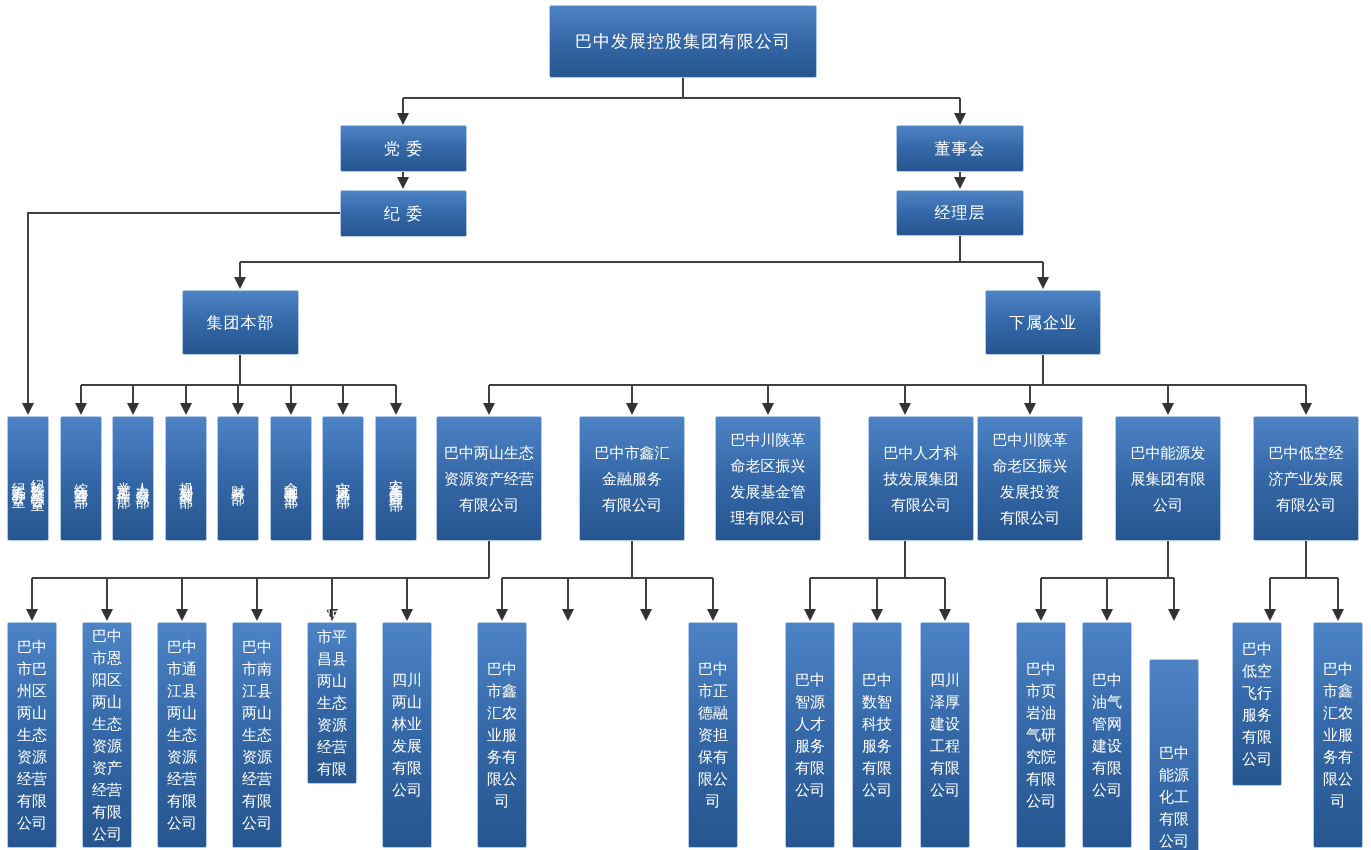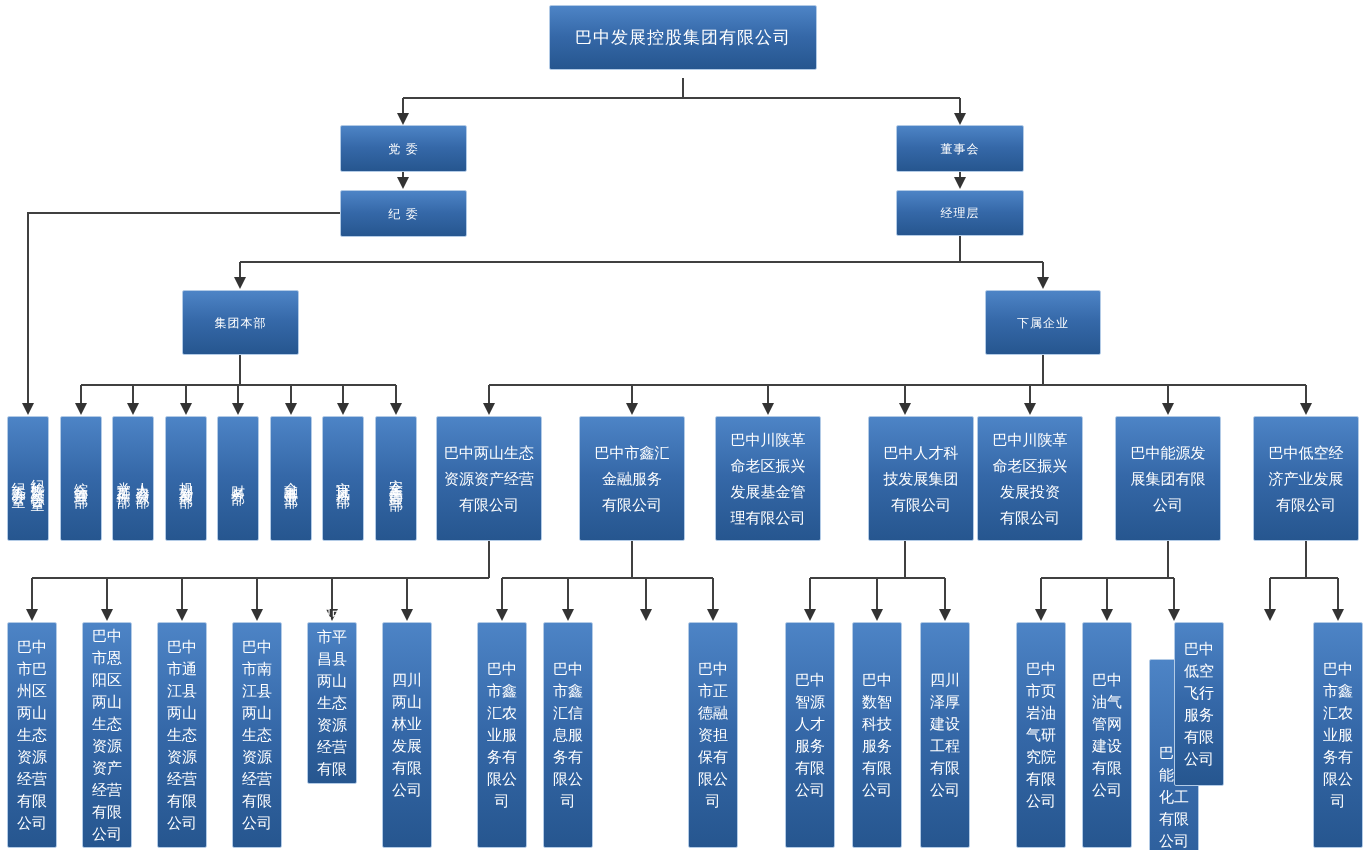--- a/index.html
+++ b/index.html
@@ -8,21 +8,21 @@
   #edges{position:absolute;left:0;top:0;z-index:1;}
   .box{
     position:absolute;z-index:2;box-sizing:border-box;
     background:linear-gradient(180deg,#4d84c6 0%,#3568a8 48%,#26568f 100%);
     border:1px solid #b3cbe6;border-radius:2px;
     color:#ffffff;display:flex;align-items:center;justify-content:center;
     text-align:center;
   }
   .h-label{white-space:pre-line;line-height:26px;font-size:15px;}
   .big{font-size:17px;letter-spacing:1px;}
-  .mid{font-size:12px;letter-spacing:1px;}
+  .mid{font-size:16px;letter-spacing:1px;}
   .vtext{
     writing-mode:vertical-rl;white-space:pre-line;text-align:center;
     font-size:14px;letter-spacing:3px;line-height:19px;
   }
   .wrap2{
     width:34px;word-break:break-all;text-align:center;
     font-size:15px;line-height:22px;
   }
 </style>
 </head>
@@ -81,21 +81,21 @@
     <path d="M810,578 V619" fill="none" stroke="#404040" stroke-width="2" marker-end="url(#arr)"></path>
     <path d="M877,578 V619" fill="none" stroke="#404040" stroke-width="2" marker-end="url(#arr)"></path>
     <path d="M945,578 V619" fill="none" stroke="#404040" stroke-width="2" marker-end="url(#arr)"></path>
     <path d="M1041,578 V619" fill="none" stroke="#404040" stroke-width="2" marker-end="url(#arr)"></path>
     <path d="M1107,578 V619" fill="none" stroke="#404040" stroke-width="2" marker-end="url(#arr)"></path>
     <path d="M1174,578 V619" fill="none" stroke="#404040" stroke-width="2" marker-end="url(#arr)"></path>
     <path d="M1270,578 V619" fill="none" stroke="#404040" stroke-width="2" marker-end="url(#arr)"></path>
     <path d="M1338,578 V619" fill="none" stroke="#404040" stroke-width="2" marker-end="url(#arr)"></path>
   </svg>
 
-  <div class="box" style="left:549px;top:5px;width:268px;height:65px">
+  <div class="box" style="left:549px;top:5px;width:268px;height:73px">
     <span class="h-label big">巴中发展控股集团有限公司</span>
   </div>
 
   <div class="box" style="left:340px;top:125px;width:127px;height:47px">
     <span class="h-label mid">党 委</span>
   </div>
   <div class="box" style="left:896px;top:125px;width:128px;height:47px">
     <span class="h-label mid">董事会</span>
   </div>
   <div class="box" style="left:340px;top:190px;width:127px;height:47px">
@@ -192,23 +192,20 @@
   <div class="box" style="left:307px;top:622px;width:50px;height:162px">
     <span class="wrap2">巴中市平昌县两山生态资源经营有限公司</span>
   </div>
   <div class="box" style="left:382px;top:622px;width:50px;height:226px">
     <span class="wrap2">四川两山林业发展有限公司</span>
   </div>
 
   <div class="box" style="left:477px;top:622px;width:50px;height:226px">
     <span class="wrap2">巴中市鑫汇农业服务有限公司</span>
   </div>
-  <div class="box" style="left:543px;top:622px;width:50px;height:226px">
-    <span class="wrap2">巴中市鑫汇信息服务有限公司</span>
-  </div>
   <div class="box" style="left:688px;top:622px;width:50px;height:226px">
     <span class="wrap2">巴中市正德融资担保有限公司</span>
   </div>
 
   <div class="box" style="left:785px;top:622px;width:50px;height:226px">
     <span class="wrap2">巴中智源人才服务有限公司</span>
   </div>
   <div class="box" style="left:852px;top:622px;width:50px;height:226px">
     <span class="wrap2">巴中数智科技服务有限公司</span>
   </div>
@@ -219,20 +216,20 @@
   <div class="box" style="left:1016px;top:622px;width:50px;height:226px">
     <span class="wrap2">巴中市页岩油气研究院有限公司</span>
   </div>
   <div class="box" style="left:1082px;top:622px;width:50px;height:226px">
     <span class="wrap2">巴中油气管网建设有限公司</span>
   </div>
   <div class="box" style="left:1149px;top:659px;width:50px;height:276px">
     <span class="wrap2">巴中能源化工有限公司</span>
   </div>
 
-  <div class="box" style="left:1174px;top:622px;width:50px;height:164px">
+  <div class="box" style="left:1232px;top:622px;width:50px;height:164px">
     <span class="wrap2">巴中低空飞行服务有限公司</span>
   </div>
   <div class="box" style="left:1313px;top:622px;width:50px;height:226px">
     <span class="wrap2">巴中市鑫汇农业服务有限公司</span>
   </div>
 
 </div>
 
 </body></html>

